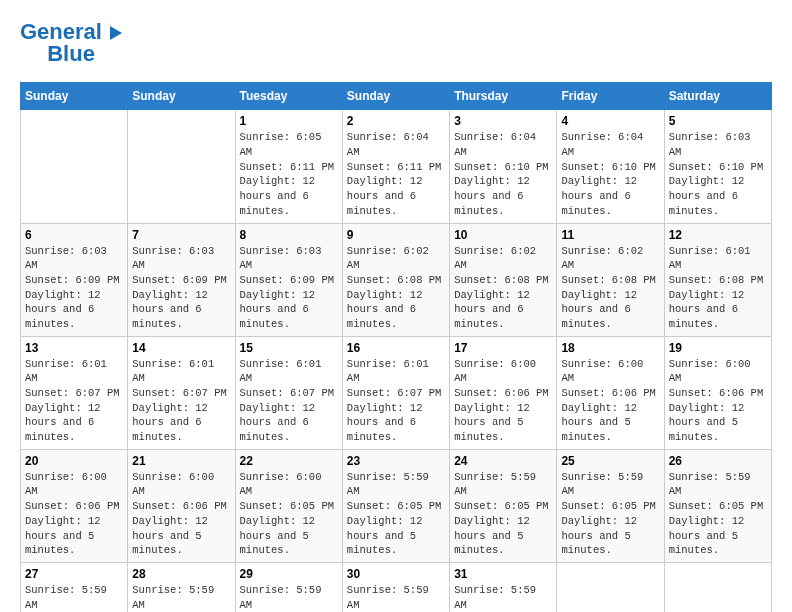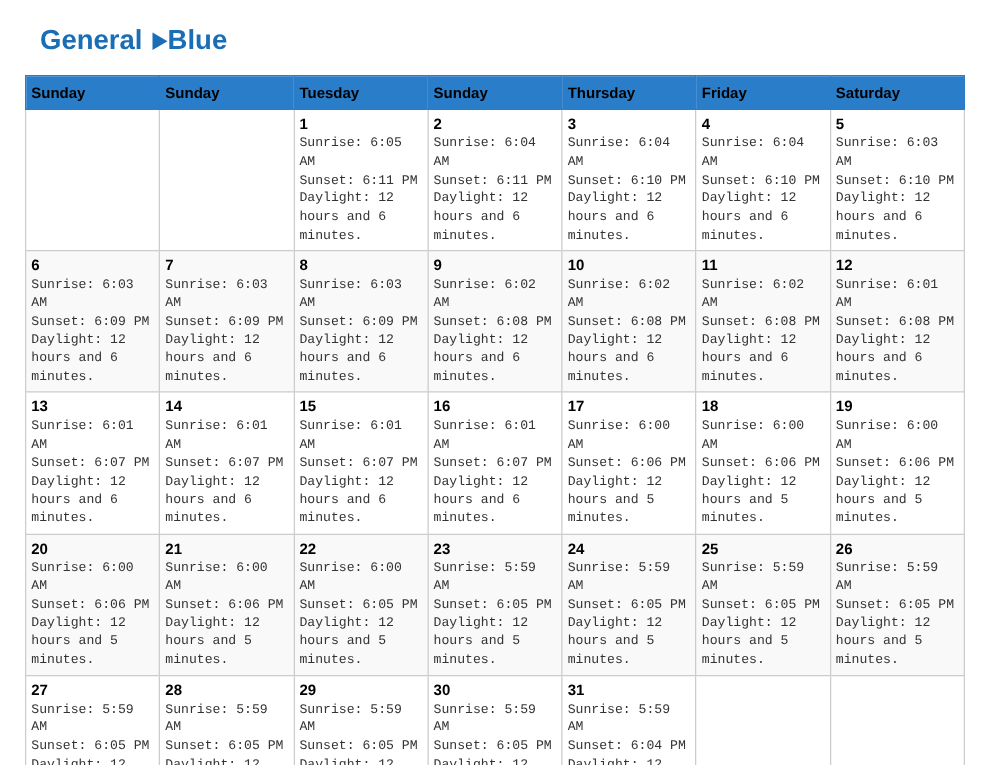--- a/index.html
+++ b/index.html
@@ -11,23 +11,22 @@
       padding: 20px;
     }
     .header {
       display: flex;
       justify-content: space-between;
       align-items: flex-start;
       margin-bottom: 16px;
     }
     .logo {
       display: flex;
-      flex-direction: row;
-      align-items: flex-end;
-      margin-left: 12px;
+      flex-direction: column;
+      align-items: center;
     }
     .logo-text {
       font-size: 22px;
       font-weight: bold;
       color: #333;
       line-height: 1.1;
     }
     .logo-text span.blue { color: #1a6eb5; }
     .title-section {
       text-align: right;
@@ -43,21 +42,21 @@
       font-weight: normal;
       color: #444;
     }
     .calendar {
       width: 100%;
       border-collapse: collapse;
       font-size: 10.5px;
     }
     .calendar thead tr th {
       background-color: #2a7dc9;
-      color: #000000;
+      color: #ffffff;
       padding: 6px 4px;
       text-align: left;
       font-size: 12px;
       font-weight: bold;
       border: 1px solid #2a7dc9;
     }
     .calendar tbody tr td {
       border: 1px solid #ccc;
       vertical-align: top;
       padding: 4px;

